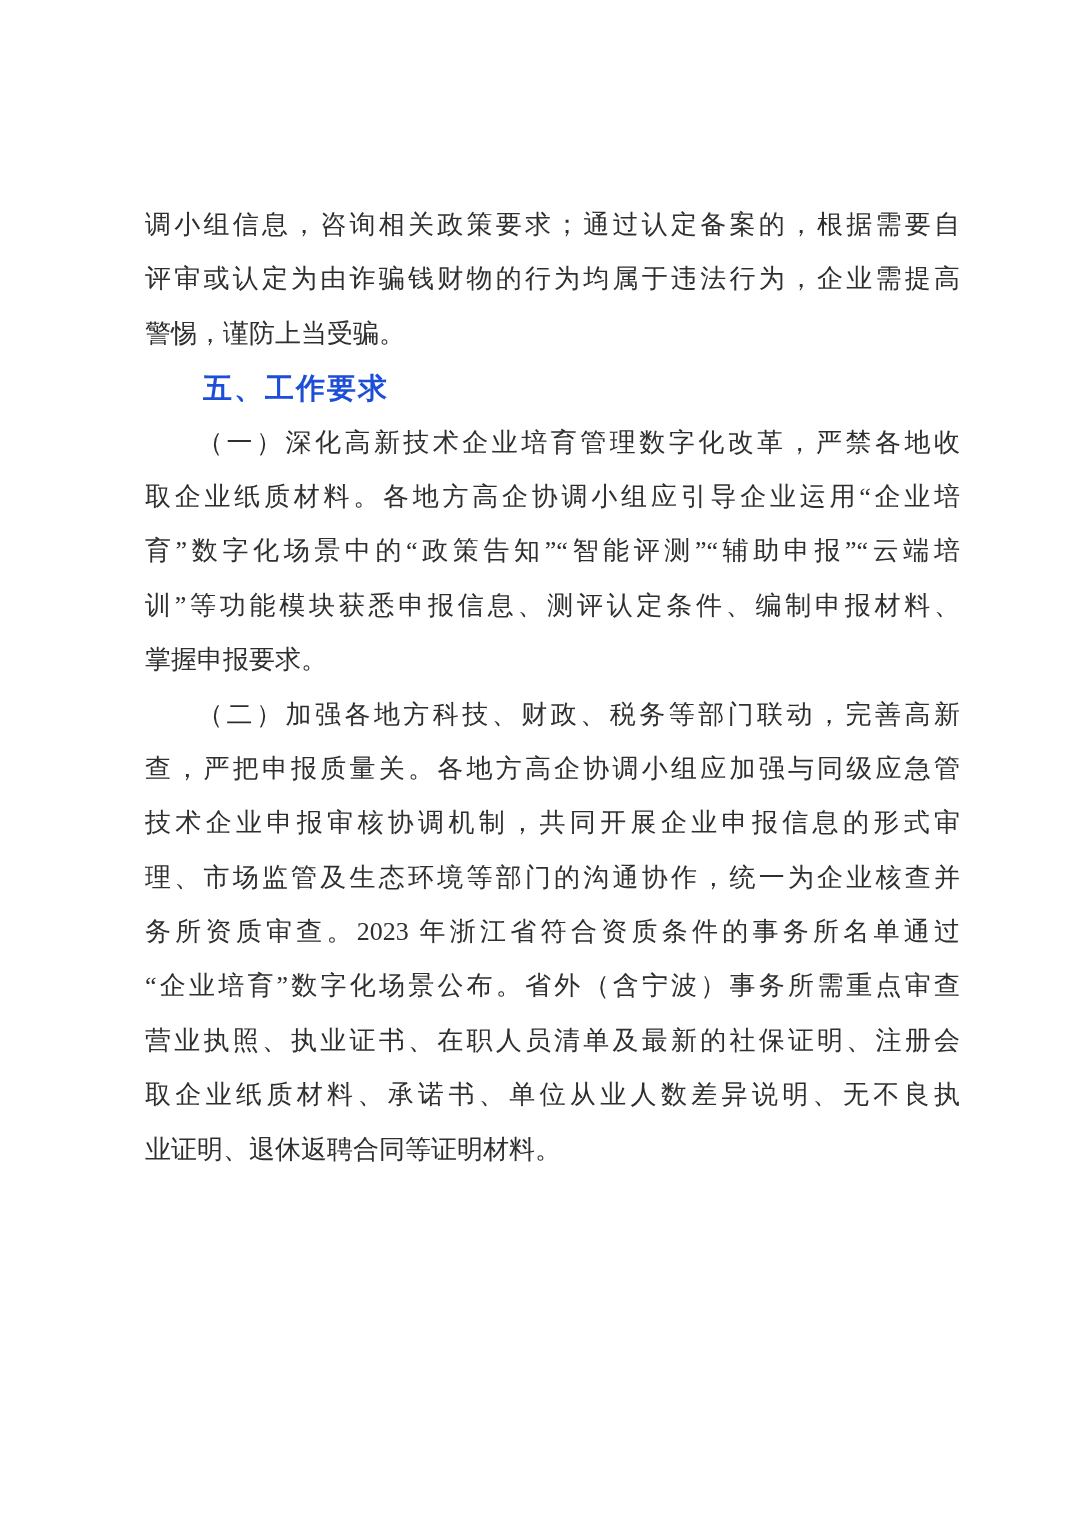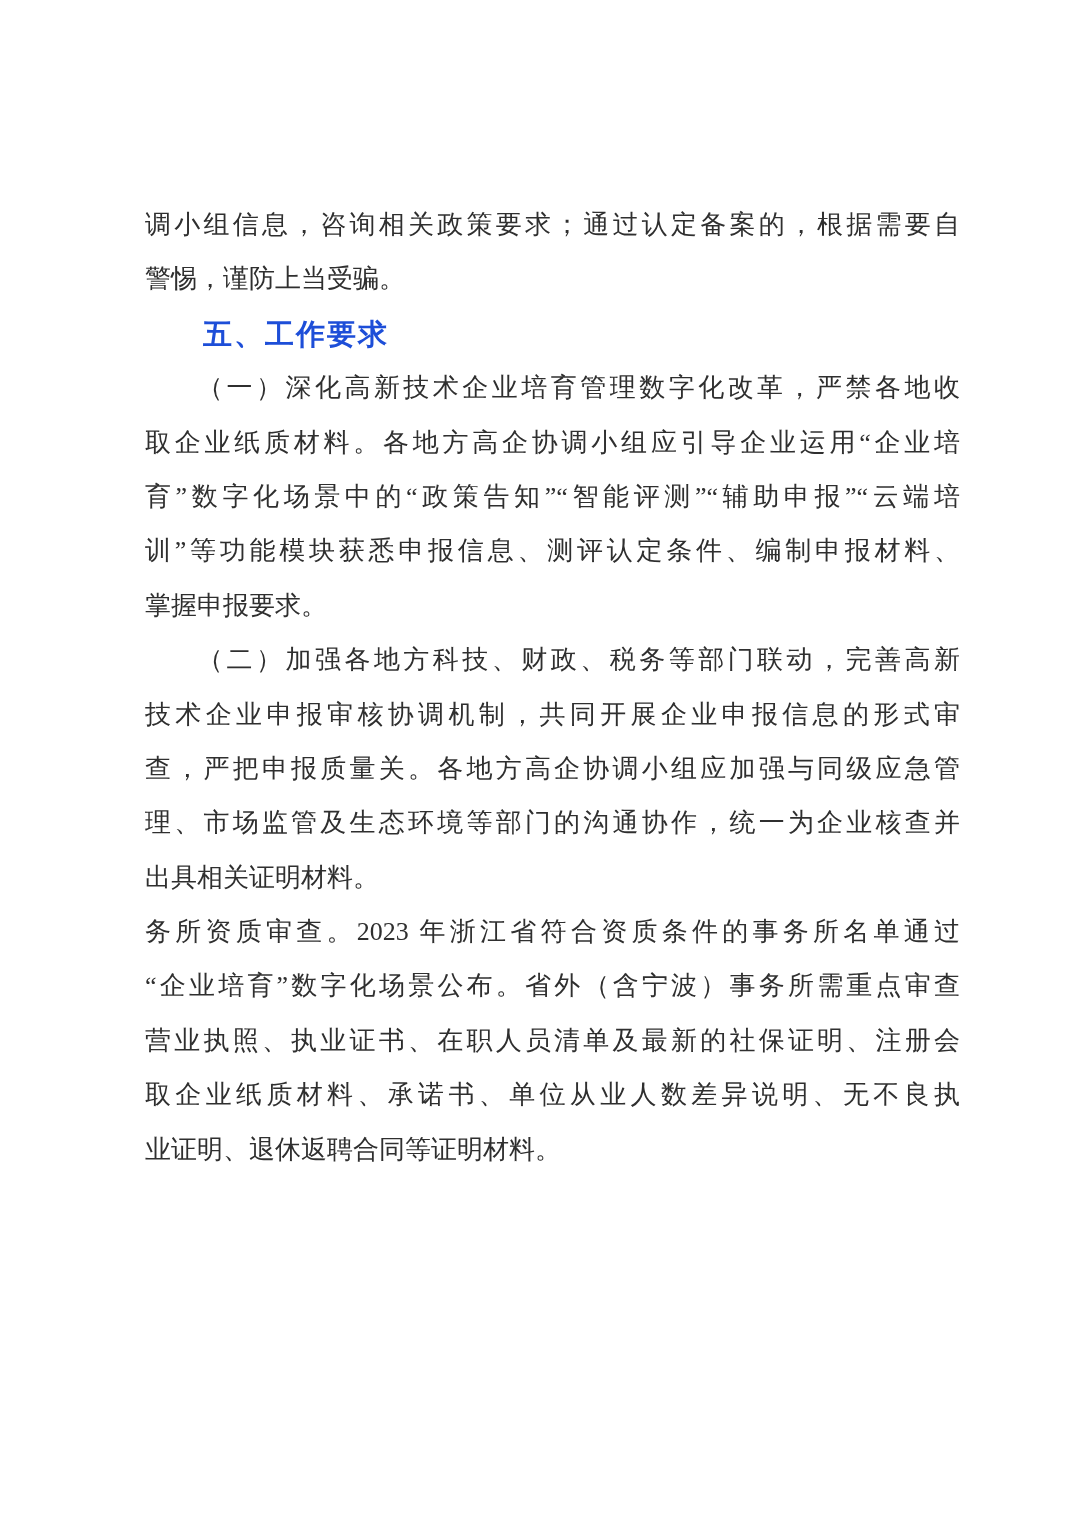--- a/index.html
+++ b/index.html
@@ -61,32 +61,32 @@
     white-space:nowrap;
   }
 </style>
 </head>
 <body>
 
 <div class="page">
 
   <div class="content">
     <div class="ln">调小组信息，咨询相关政策要求；通过认定备案的，根据需要自</div>
+    <div class="ln">评审或认定为由诈骗钱财物的行为均属于违法行为，企业需提高</div>
     <div class="ln last">警惕，谨防上当受骗。</div>
     <div class="ln head ind">五、工作要求</div>
     <div class="ln ind">（一）深化高新技术企业培育管理数字化改革，严禁各地收</div>
     <div class="ln">取企业纸质材料。各地方高企协调小组应引导企业运用“企业培</div>
     <div class="ln">育”数字化场景中的“政策告知”“智能评测”“辅助申报”“云端培</div>
     <div class="ln">训”等功能模块获悉申报信息、测评认定条件、编制申报材料、</div>
     <div class="ln last">掌握申报要求。</div>
     <div class="ln ind">（二）加强各地方科技、财政、税务等部门联动，完善高新</div>
+    <div class="ln">查，严把申报质量关。各地方高企协调小组应加强与同级应急管</div>
     <div class="ln">技术企业申报审核协调机制，共同开展企业申报信息的形式审</div>
-    <div class="ln">查，严把申报质量关。各地方高企协调小组应加强与同级应急管</div>
     <div class="ln">理、市场监管及生态环境等部门的沟通协作，统一为企业核查并</div>
-    <div class="ln last">出具相关证明材料。</div>
     <div class="ln">务所资质审查。2023 年浙江省符合资质条件的事务所名单通过</div>
     <div class="ln">“企业培育”数字化场景公布。省外（含宁波）事务所需重点审查</div>
     <div class="ln">营业执照、执业证书、在职人员清单及最新的社保证明、注册会</div>
     <div class="ln">取企业纸质材料、承诺书、单位从业人数差异说明、无不良执</div>
     <div class="ln last">业证明、退休返聘合同等证明材料。</div>
   </div>
 
   <div class="footer">— 4 —</div>
 
   <div class="watermark">

